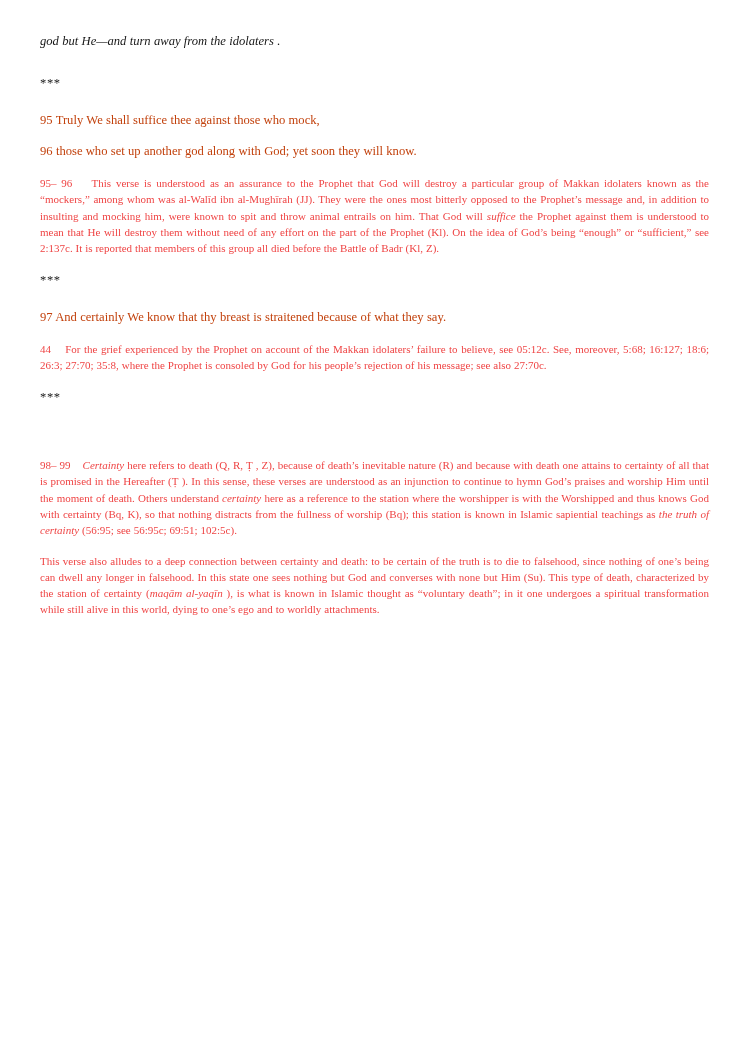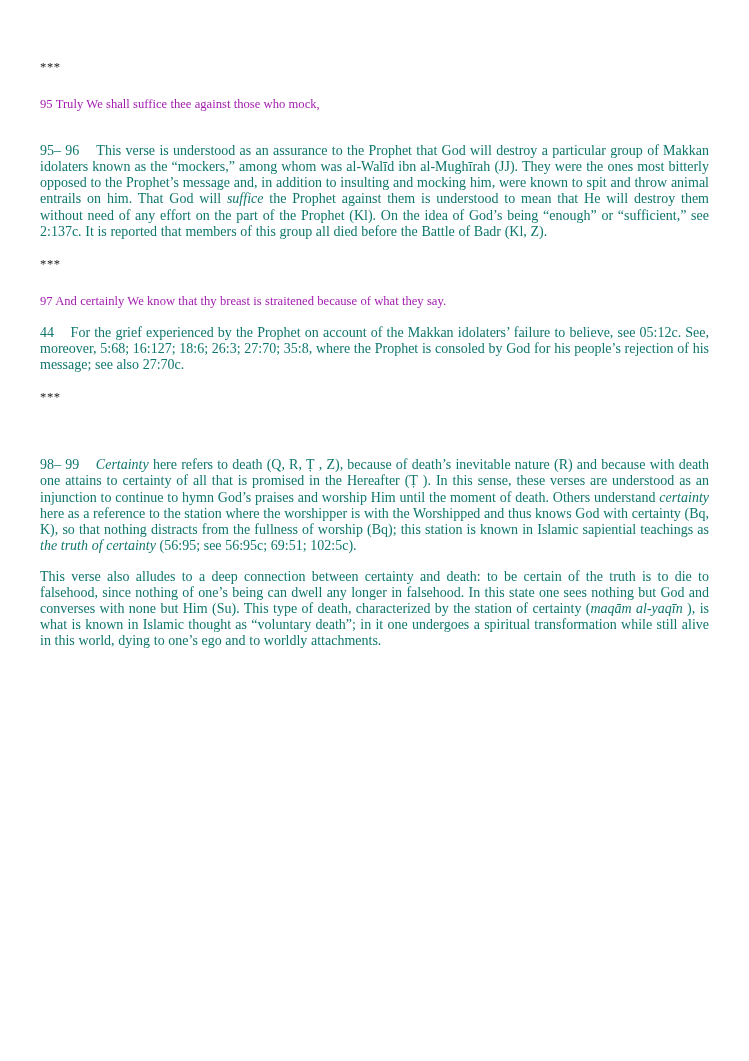--- a/index.html
+++ b/index.html
@@ -18,36 +18,36 @@
 
   #page {
     position: absolute;
     left: 40px;
     top: 33px;
     width: 669px;
   }
 
   
   .para {
-    font-size: 14px;
+    font-size: 11px;
     line-height: 16.1px;
     text-align: justify;
     text-justify: inter-word;
     margin: 0;
-    color: #0f766e;
+    color: #ef4444;
     -webkit-hyphens: none;
     hyphens: none;
   }
 
   .verse {
     font-size: 12.6px;
     line-height: 16.1px;
     margin: 0;
     text-align: left;
-    color: #a21caf;
+    color: #c2410c;
   }
 
   .lead-italic {
     font-size: 12.6px;
     line-height: 16.1px;
     margin: 0;
     font-style: italic;
     text-align: left;
     color: #171717;
   }
@@ -76,31 +76,33 @@
   i, .it { font-style: italic; }
 
   
   .para, .verse, .lead-italic { word-spacing: 0.15px; }
 </style>
 </head>
 <body>
 
 <div id="page">
 
+  <p class="lead-italic">god but He—and turn away from the idolaters .</p>
 
   <div class="sp-lead"></div>
 
   <p class="stars">***</p>
 
   <div class="sp-star"></div>
 
   <p class="verse">95 Truly We shall suffice thee against those who mock,</p>
 
   <div class="sp-verse"></div>
 
+  <p class="verse">96 those who set up another god along with God; yet soon they will know.</p>
 
   <div class="sp-com"></div>
 
   <p class="para"><span class="range">95– 96</span><span class="gap">    </span><span>This verse is understood as an assurance to the Prophet that God will destroy a particular group of Makkan idolaters known as the “mockers,” among whom was al-Walīd ibn al-Mughīrah (JJ). They were the ones most bitterly opposed to the Prophet’s message and, in addition to insulting and mocking him, were known to spit and throw animal entrails on him. That God will </span><i>suffice</i><span> the Prophet against them is understood to mean that He will destroy them without need of any effort on the part of the Prophet (Kl). On the idea of God’s being “enough” or “sufficient,” see 2:137c. It is reported that members of this group all died before the Battle of Badr (Kl, Z).</span></p>
 
   <div class="sp-com"></div>
 
   <p class="stars">***</p>
 
   <div class="sp-star"></div>

